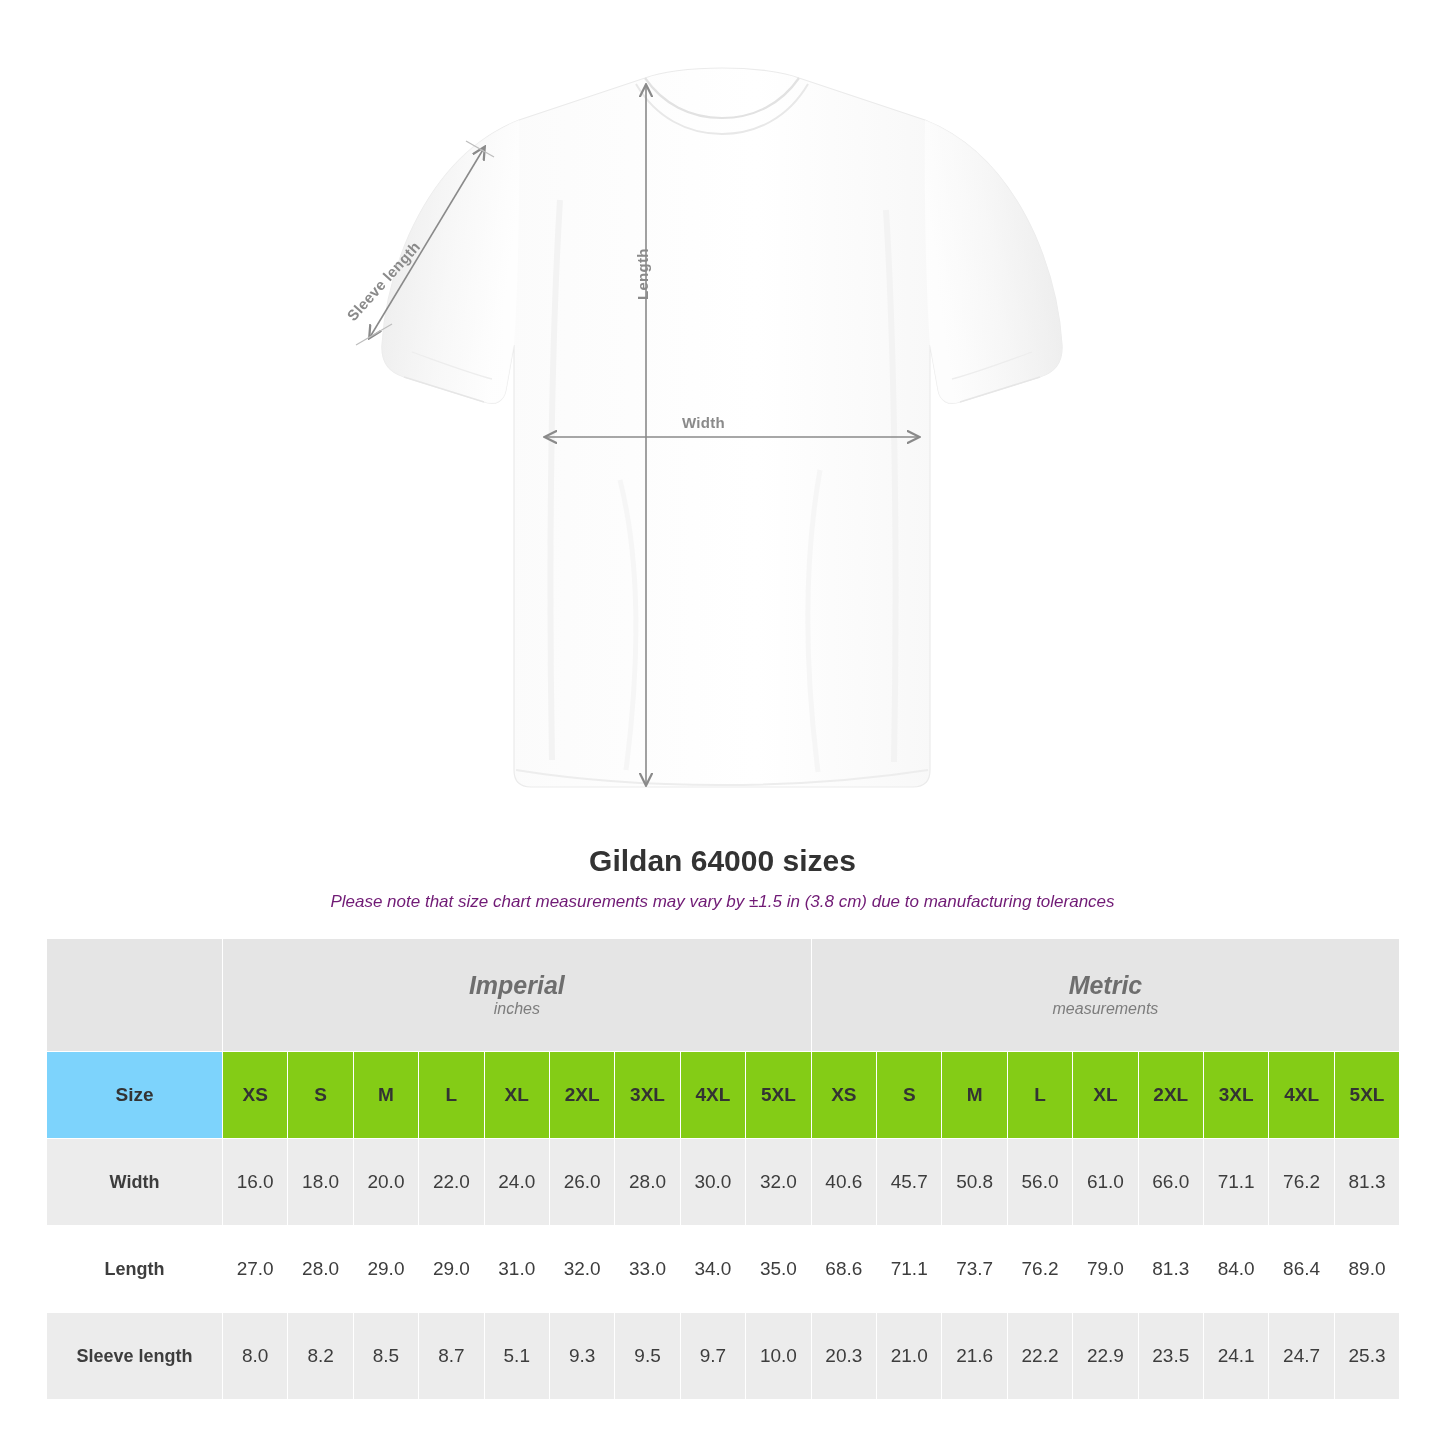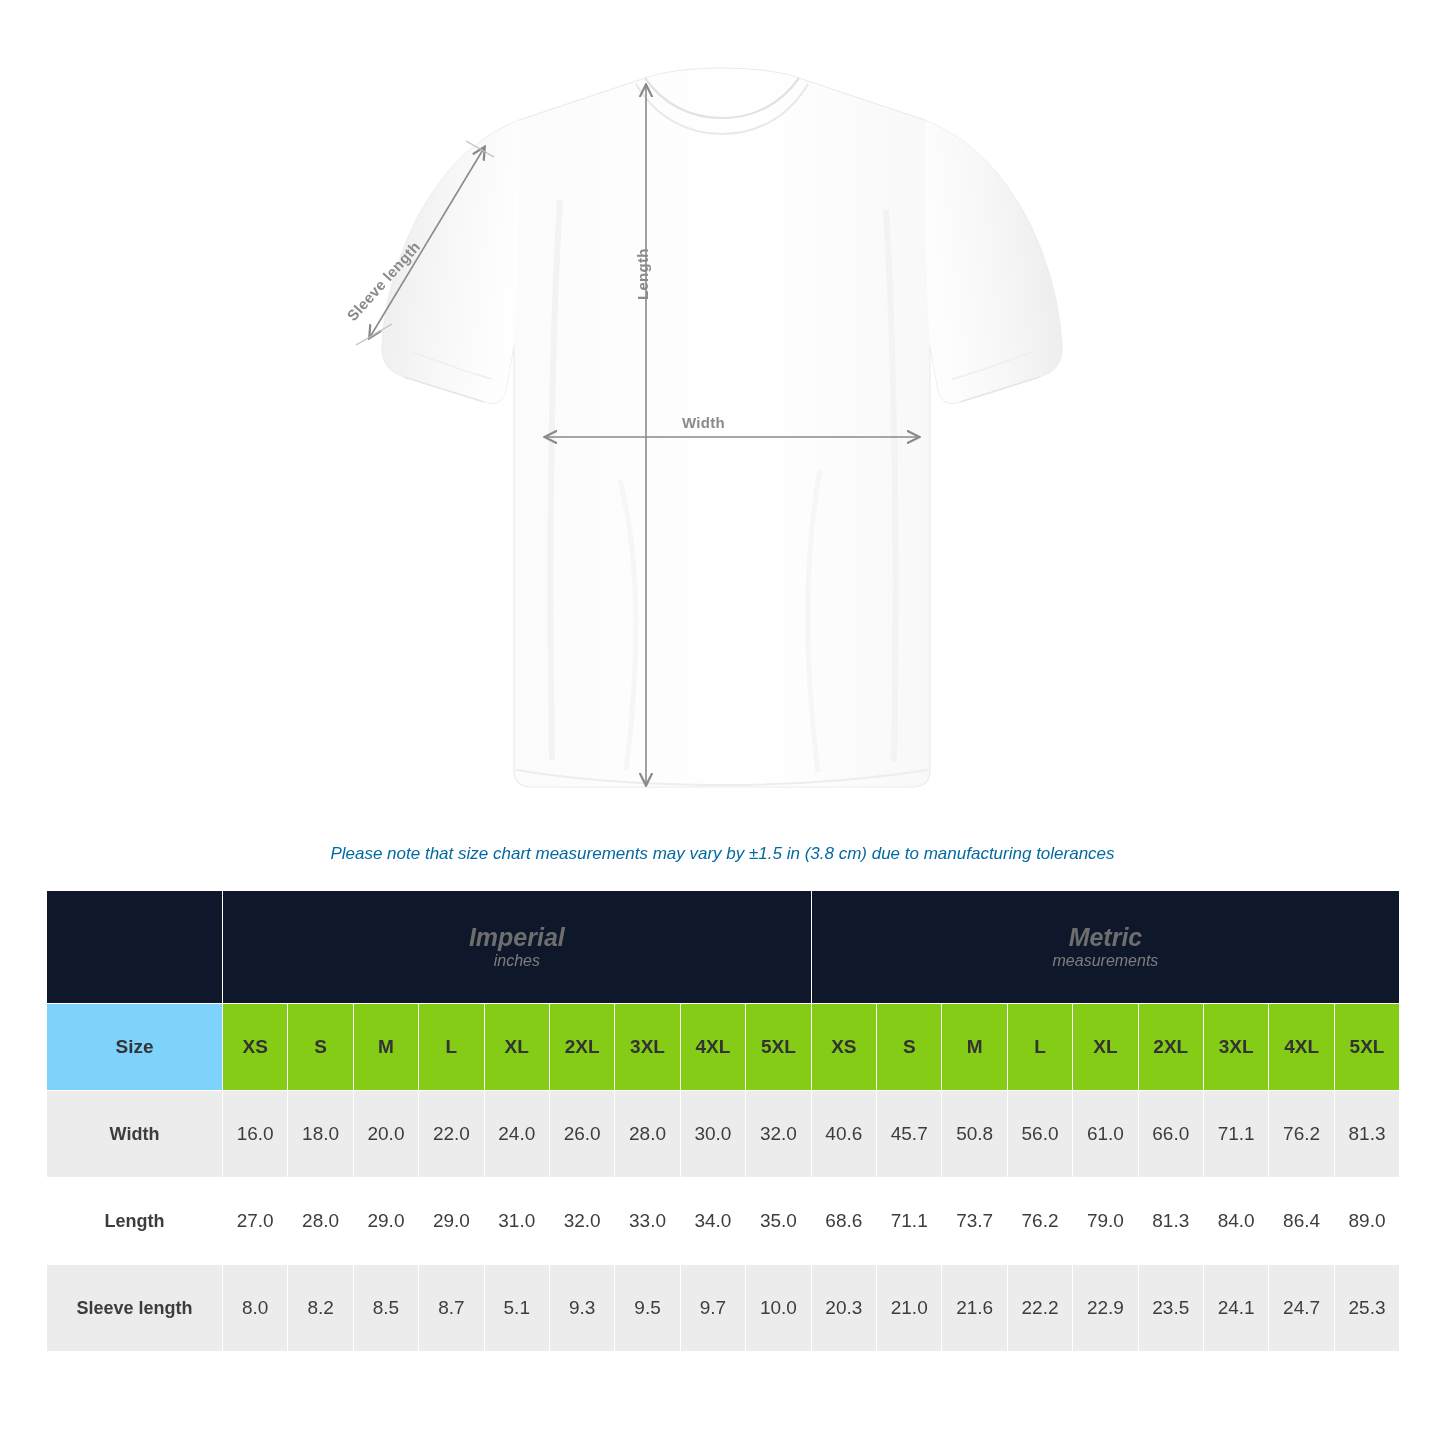--- a/index.html
+++ b/index.html
@@ -63,40 +63,40 @@
   }
   .chart-title {
     font-size: 30px;
     font-weight: bold;
     color: #333333;
     margin: 0;
   }
   .chart-note {
     font-size: 17px;
     font-style: italic;
-    color: #0369a1;
+    color: #701a75;
     margin: 14px 0 0 0;
   }
 
   
   .table-wrap {
     margin: 26px 46px 0 46px;
   }
   table.size-table {
     border-collapse: collapse;
     width: 1353px;
     table-layout: fixed;
   }
   table.size-table td, table.size-table th {
     text-align: center;
     vertical-align: middle;
     border: 1px solid #ffffff;
   }
   .unit-header td {
-    background: #0f172a;
+    background: #e5e5e5;
     height: 112px;
     padding: 0;
   }
   .unit-name {
     font-size: 25px;
     font-style: italic;
     font-weight: bold;
     color: #6e6e6e;
     line-height: 1.1;
   }
@@ -229,20 +229,21 @@
       <line x1="356" y1="345" x2="392" y2="324" stroke="#bdbdbd" stroke-width="1.2"></line>
       <line x1="466" y1="141" x2="494" y2="157" stroke="#bdbdbd" stroke-width="1.2"></line>
     </svg>
 
     <div class="dim-label width-label">Width</div>
     <div class="dim-label length-label">Length</div>
     <div class="dim-label sleeve-label">Sleeve length</div>
   </div>
 
   <div class="title-block">
+    <h1 class="chart-title">Gildan 64000 sizes</h1>
     <p class="chart-note">Please note that size chart measurements may vary by ±1.5 in (3.8 cm) due to manufacturing tolerances</p>
   </div>
 
   <div class="table-wrap">
     <table class="size-table">
       <colgroup>
         <col style="width:176px">
         <col span="18" style="width:65.4px">
       </colgroup>
       <tbody>

